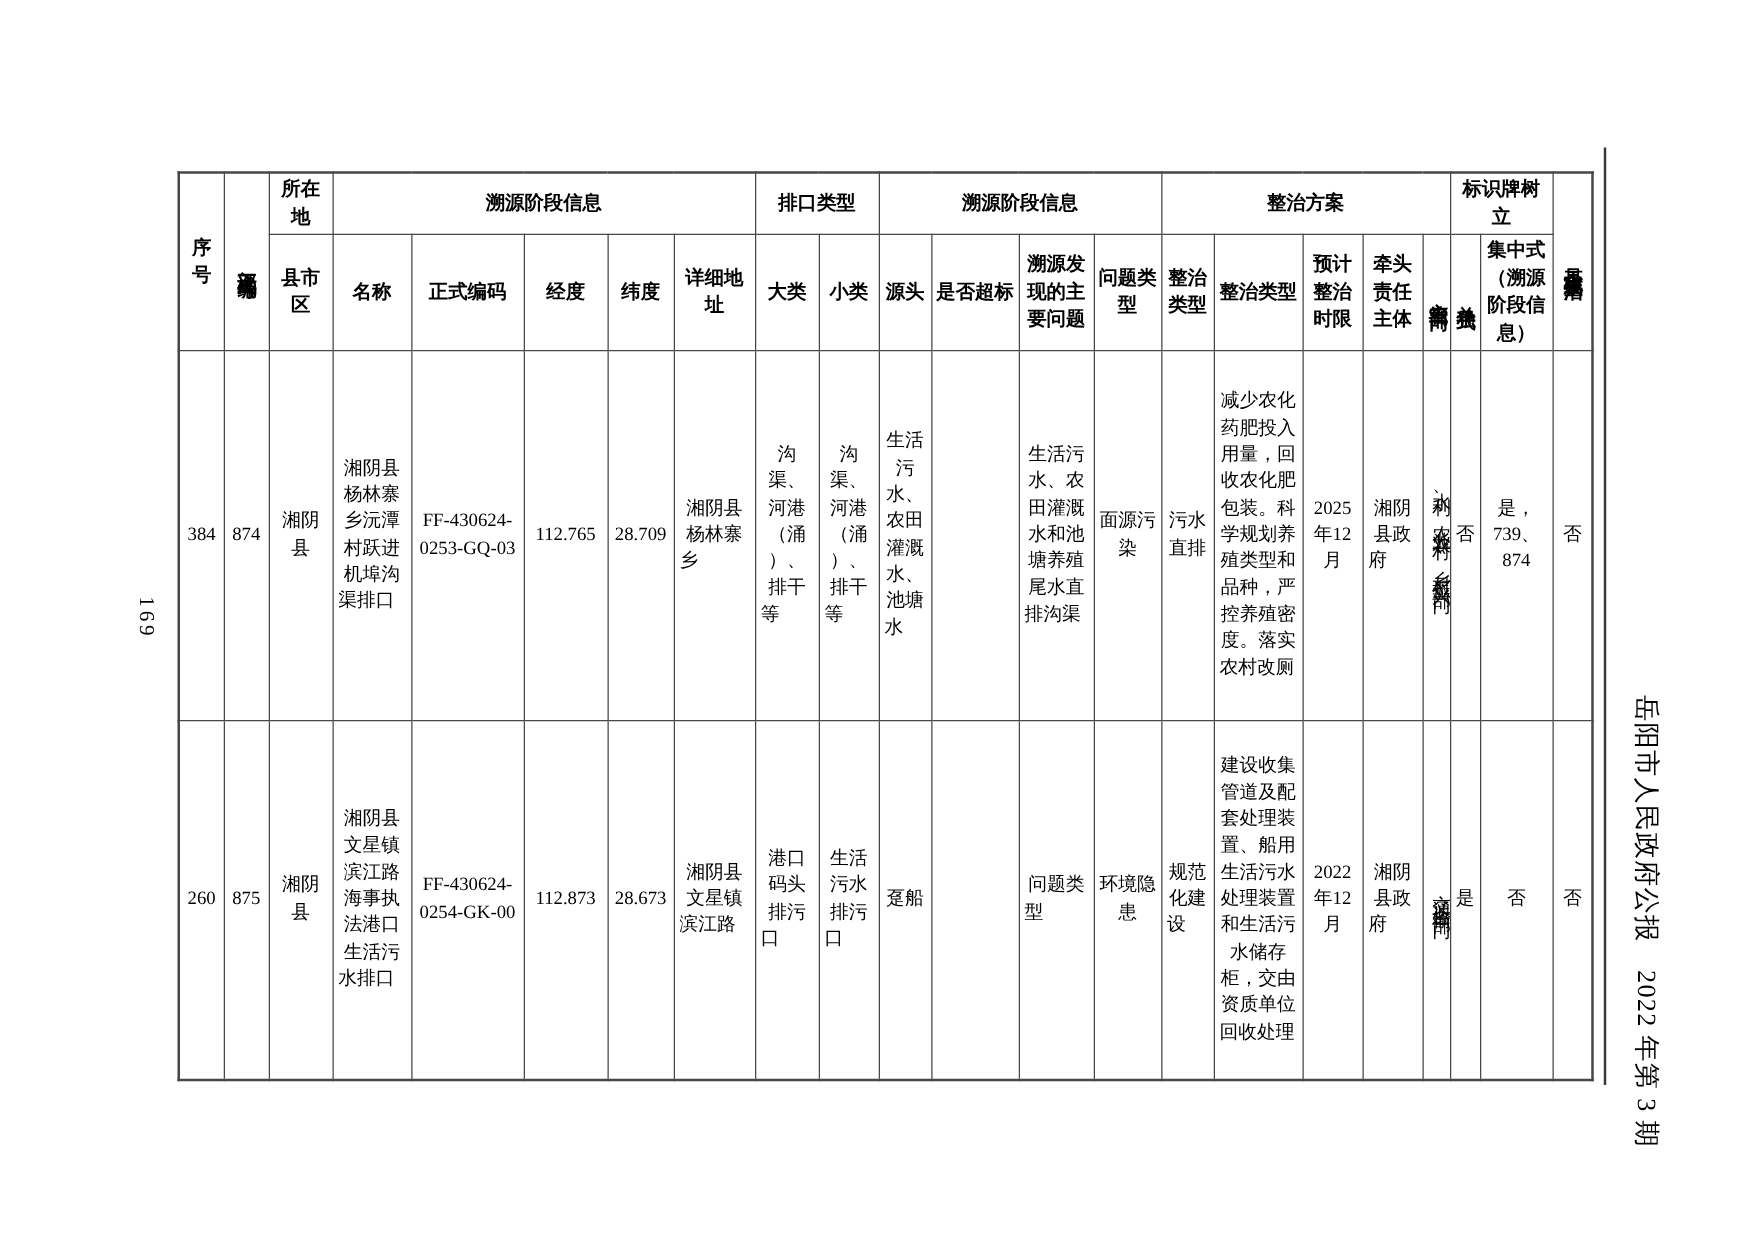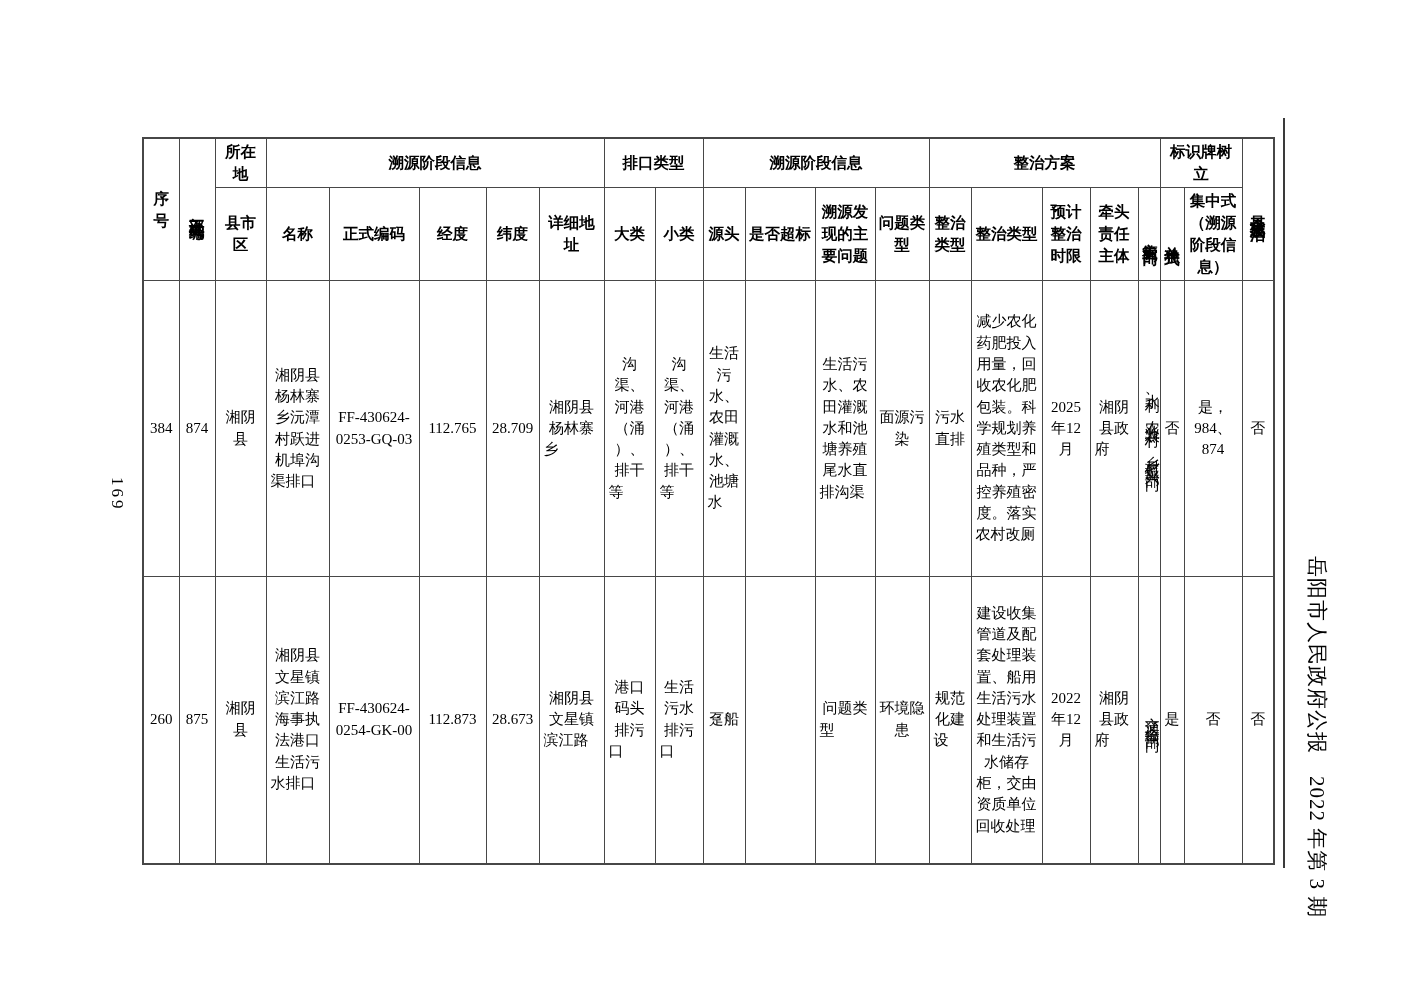--- a/index.html
+++ b/index.html
@@ -129,21 +129,21 @@
         <td class="j">生活污水、农田灌溉水、池塘水</td>
         <td></td>
         <td class="j">生活污水、农田灌溉水和池塘养殖尾水直排沟渠</td>
         <td>面源污染</td>
         <td>污水直排</td>
         <td class="j">减少农化药肥投入用量，回收农化肥包装。科学规划养殖类型和品种，严控养殖密度。落实农村改厕</td>
         <td>2025年12月</td>
         <td class="j">湘阴县政府</td>
         <td><span class="v vd">水利、农业农村、乡村振兴部门</span></td>
         <td>否</td>
-        <td>是，984、874</td>
+        <td>是，739、874</td>
         <td>否</td>
       </tr>
       <tr class="r2">
         <td>260</td>
         <td>875</td>
         <td>湘阴县</td>
         <td class="j">湘阴县文星镇滨江路海事执法港口生活污水排口</td>
         <td>FF-430624-0254-GK-00</td>
         <td>112.873</td>
         <td>28.673</td>

